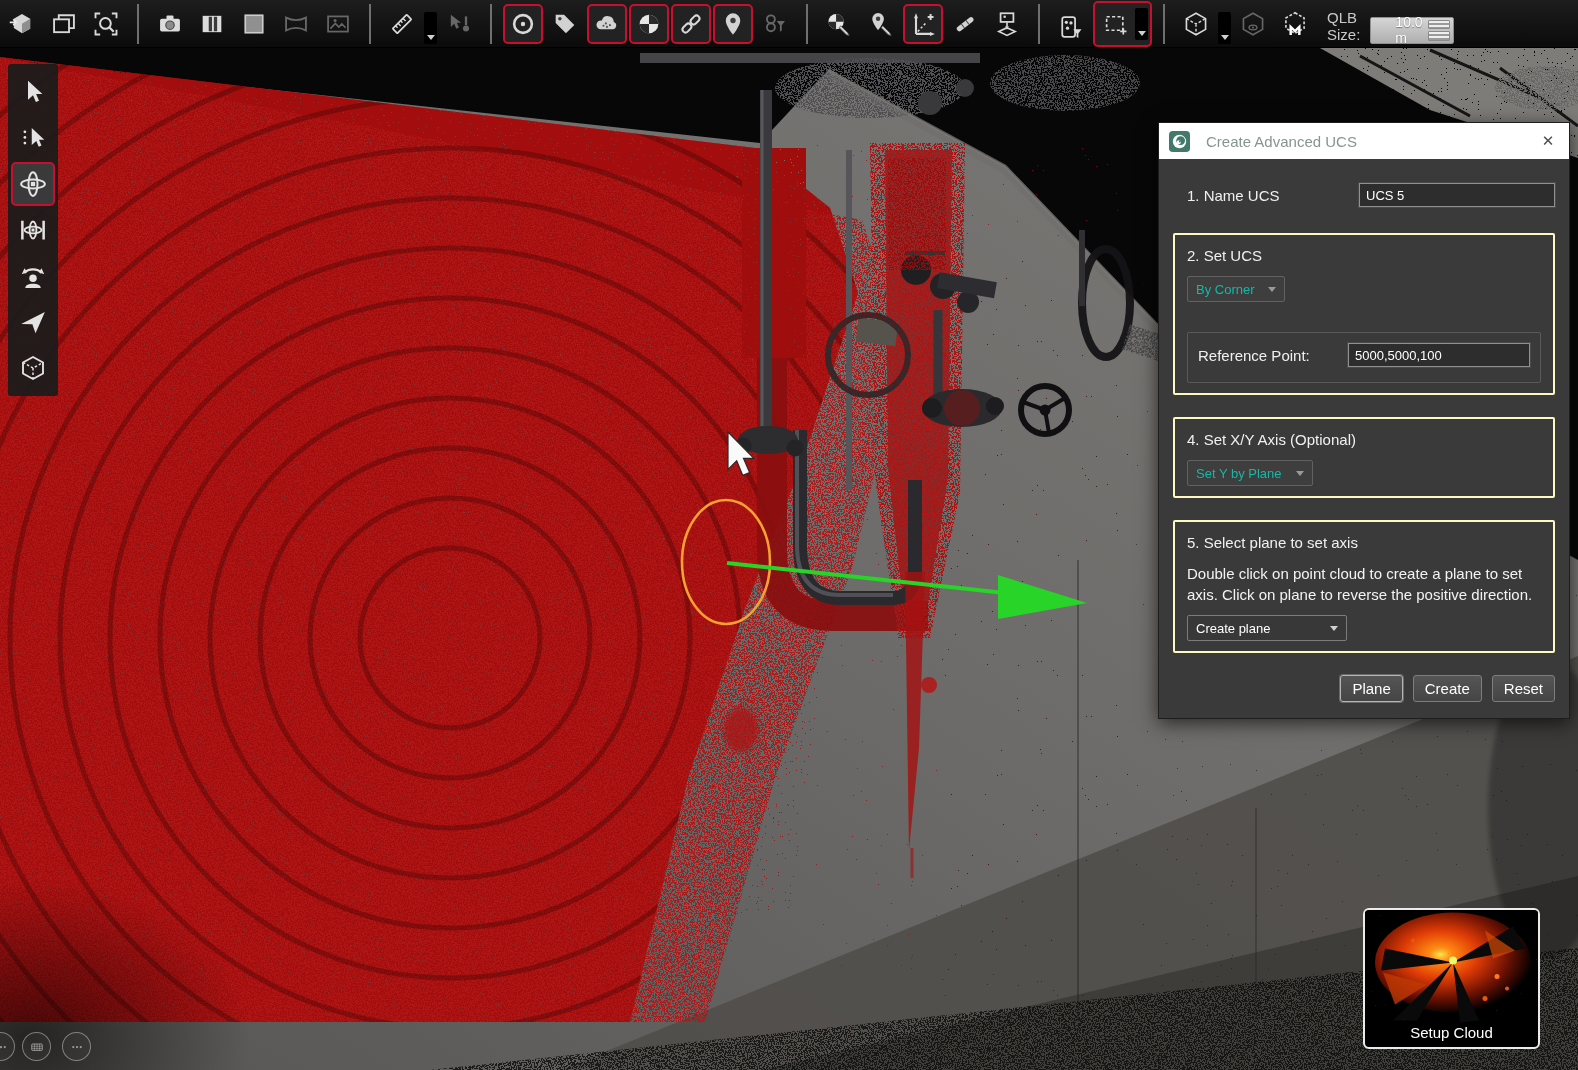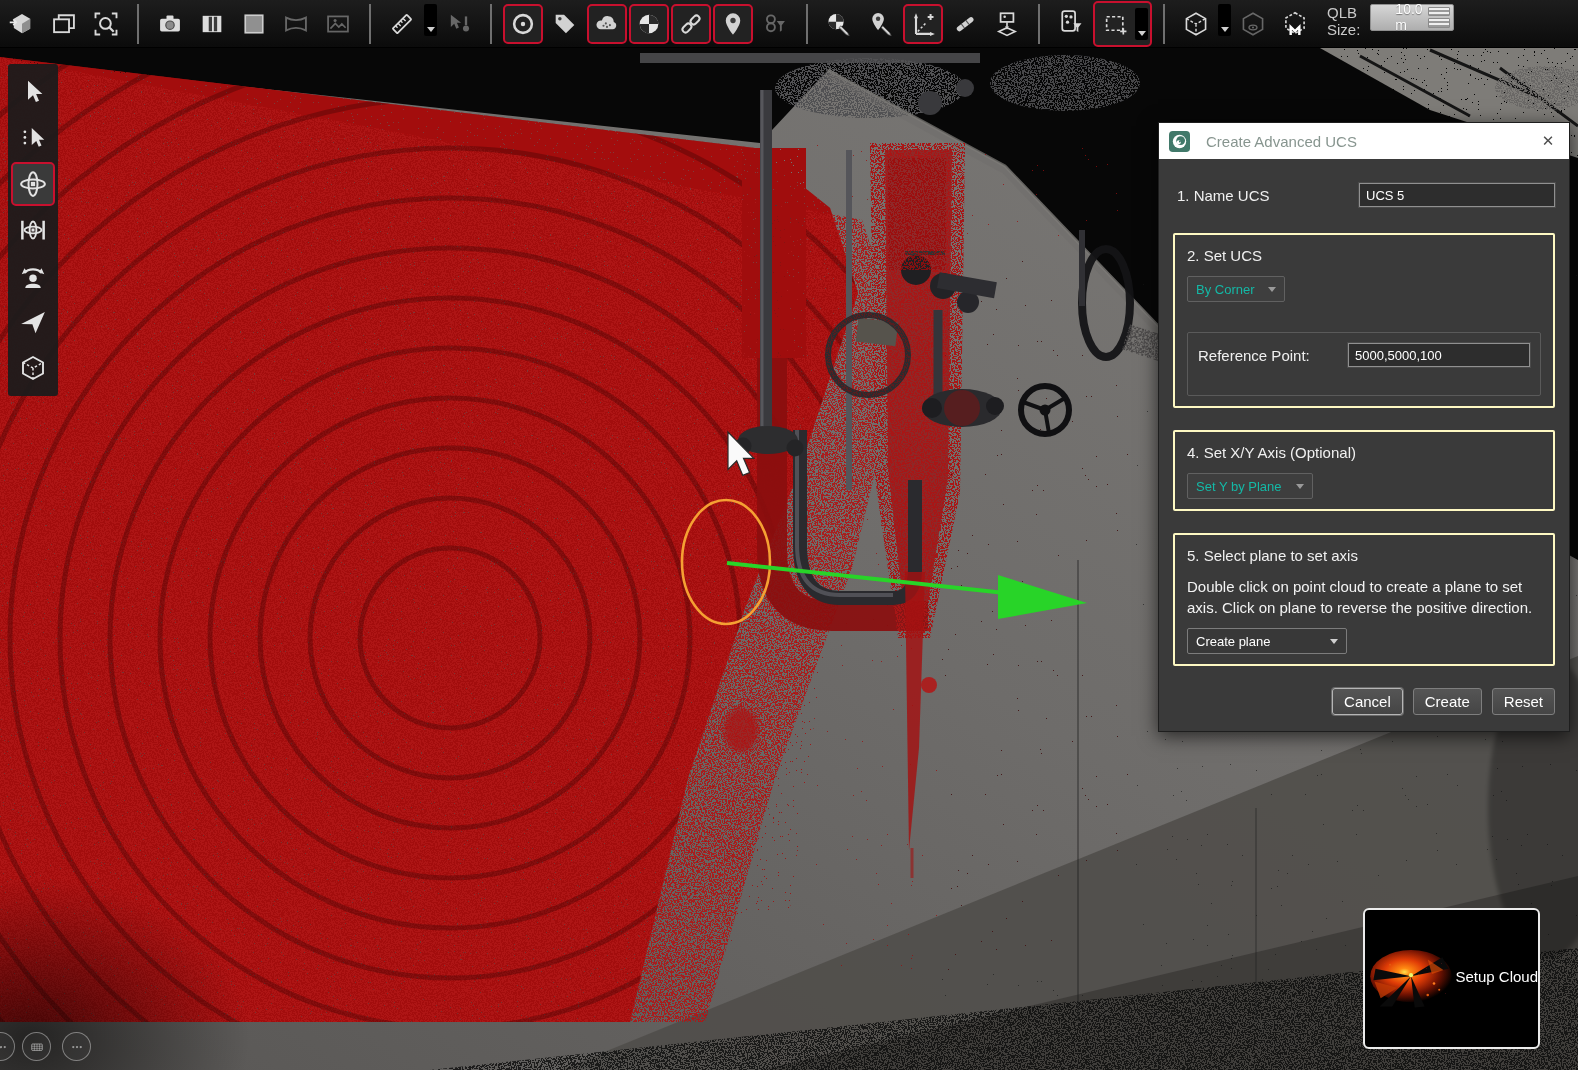--- a/index.html
+++ b/index.html
@@ -2,21 +2,21 @@
 <html><head>
 <meta charset="utf-8">
 <style>
   html,body{margin:0;padding:0;background:#000;font-family:"Liberation Sans",sans-serif;}
   #app{position:relative;width:1578px;height:1070px;overflow:hidden;background:#000;}
 
   
   .topbar{position:absolute;left:0;top:0;width:1578px;height:48px;
     background:linear-gradient(#1d1d1d,#0b0b0b);border-bottom:1px solid #000;
     display:flex;align-items:center;padding:0 2px;box-sizing:border-box;}
-  .tgroup{display:flex;align-items:flex-start;gap:2px;}
+  .tgroup{display:flex;align-items:flex-end;gap:2px;}
   .tsep{width:2px;height:40px;background:#6f6f6f;margin:0 11px;flex:none;}
   .tbtn{width:40px;height:40px;display:flex;align-items:center;justify-content:center;
     color:#d9d9d9;flex:none;box-sizing:border-box;border:2px solid transparent;border-radius:5px;}
   .tbtn svg{width:28px;height:28px;}
   .tbtn.sm svg{width:25px;height:25px;}
   .tbtn.active{border-color:#c8102e;background:#222;}
   .tbtn.dim{opacity:.42;}
   .tbtn-wide{display:flex;align-items:center;gap:2px;border:2px solid #c8102e;border-radius:5px;
     padding:1px 2px;background:#222;}
   .tbtn-wide .tbtn{border:none;width:36px;}
@@ -50,48 +50,48 @@
   
   .dialog{position:absolute;left:1158px;top:122px;width:410px;background:#3a3a3a;
     border:1px solid #1e1e1e;box-shadow:0 4px 18px rgba(0,0,0,.65);z-index:10;
     color:#f0f0f0;font-size:15px;}
   .dlg-header{height:36px;background:#fff;display:flex;align-items:center;padding:0 10px;gap:16px;}
   .dlg-icon{width:21px;height:21px;flex:none;}
   .dlg-title{color:#87958f;font-size:15px;flex:1;}
   .dlg-close{color:#4d4d4d;font-size:15px;width:22px;height:22px;display:flex;
     align-items:center;justify-content:center;}
   .dlg-body{padding:10px 14px 10px 14px;}
-  .row1{display:flex;align-items:center;justify-content:space-between;margin:14px 0 26px 4px;}
+  .row1{display:flex;align-items:center;justify-content:space-between;margin:14px 0 26px 14px;}
   .txt{background:#2d2d2d;border:1px solid #909090;outline:1px solid #4a4a4a;color:#fff;
     font-size:13px;height:22px;padding:0 6px;font-family:"Liberation Sans",sans-serif;}
   .txt.name{width:182px;}
   .txt.ref{width:168px;}
   .group{border:2px solid #fef9c3;border-radius:2px;padding:10px 12px;margin-bottom:22px;}
   .gtitle{font-size:15px;margin:2px 0 12px 0;}
   .dd{height:26px;background:#3e3e3e;border:1px solid #616161;border-radius:2px;
     display:inline-flex;align-items:center;justify-content:space-between;
     padding:0 8px;font-size:13px;box-sizing:border-box;}
   .dd i{display:block;width:0;height:0;border-left:4.5px solid transparent;
     border-right:4.5px solid transparent;border-top:5.5px solid #9a9a9a;margin-left:10px;}
   .dd.disabled{color:#14b8a6;}
   .dd.enabled{color:#fff;background:#383838;border-color:#7c7c7c;}
   .dd.enabled i{border-top-color:#d0d0d0;}
   .subgroup{border:1px solid #5a5a5a;border-radius:2px;padding:10px;margin-top:30px;}
-  .refrow{display:flex;align-items:center;justify-content:space-between;margin-bottom:18px;}
+  .refrow{display:flex;align-items:center;justify-content:space-between;margin-bottom:5px;}
   .help{font-size:15px;line-height:1.4;color:#f3f3f3;}
   .btnrow{display:flex;justify-content:flex-end;gap:10px;margin:4px 0 6px 0;}
   .btn{height:27px;padding:0 11px;background:linear-gradient(#555,#454545);
     border:1px solid #7e7e7e;border-radius:3px;color:#fff;font-size:15px;
     font-family:"Liberation Sans",sans-serif;}
   .btn.focus{border-color:#b5b5b5;box-shadow:0 0 0 1px #6a6a6a;}
 
   
   .setupcloud{position:absolute;left:1363px;top:908px;width:177px;height:141px;background:#000;
     border:2px solid #ececec;border-radius:6px;box-sizing:border-box;z-index:9;
-    display:flex;flex-direction:row;overflow:hidden;align-items:center;}
+    display:flex;flex-direction:column;overflow:hidden;}
   .sc-thumb{flex:1;}
   .sc-label{color:#fff;font-size:15px;text-align:center;padding:1px 0 6px 0;}
 </style>
 </head>
 <body>
 
 <svg width="0" height="0" style="position:absolute">
   <defs>
     <symbol id="i-pointer" viewBox="0 0 24 24">
         <path d="M8 3v15.2l4-3.7 2.3 5.5 2.5-1.1-2.3-5.3h5Z" fill="currentColor"></path>
@@ -708,21 +708,21 @@
       <div class="group">
         <div class="gtitle">5. Select plane to set axis</div>
         <div class="help" style="margin-bottom:10px">Double click on point cloud to create a plane to set axis. Click on plane to reverse the positive direction.</div>
         <div class="dd enabled" style="width:160px">
           <span>Create plane</span>
             <i></i>
         </div>
       </div>
 
       <div class="btnrow">
-        <button class="btn focus">Cancel</button>
+        <button class="btn focus">Plane</button>
         <button class="btn">Create</button>
         <button class="btn">Reset</button>
       </div>
     </div>
   </div>
 
   <div class="setupcloud">
     <svg class="sc-thumb" viewBox="0 0 173 112">
       <rect width="173" height="112" fill="#000"></rect>
       <ellipse cx="88" cy="52" rx="78" ry="50" fill="url(#scanGlow)"></ellipse>

